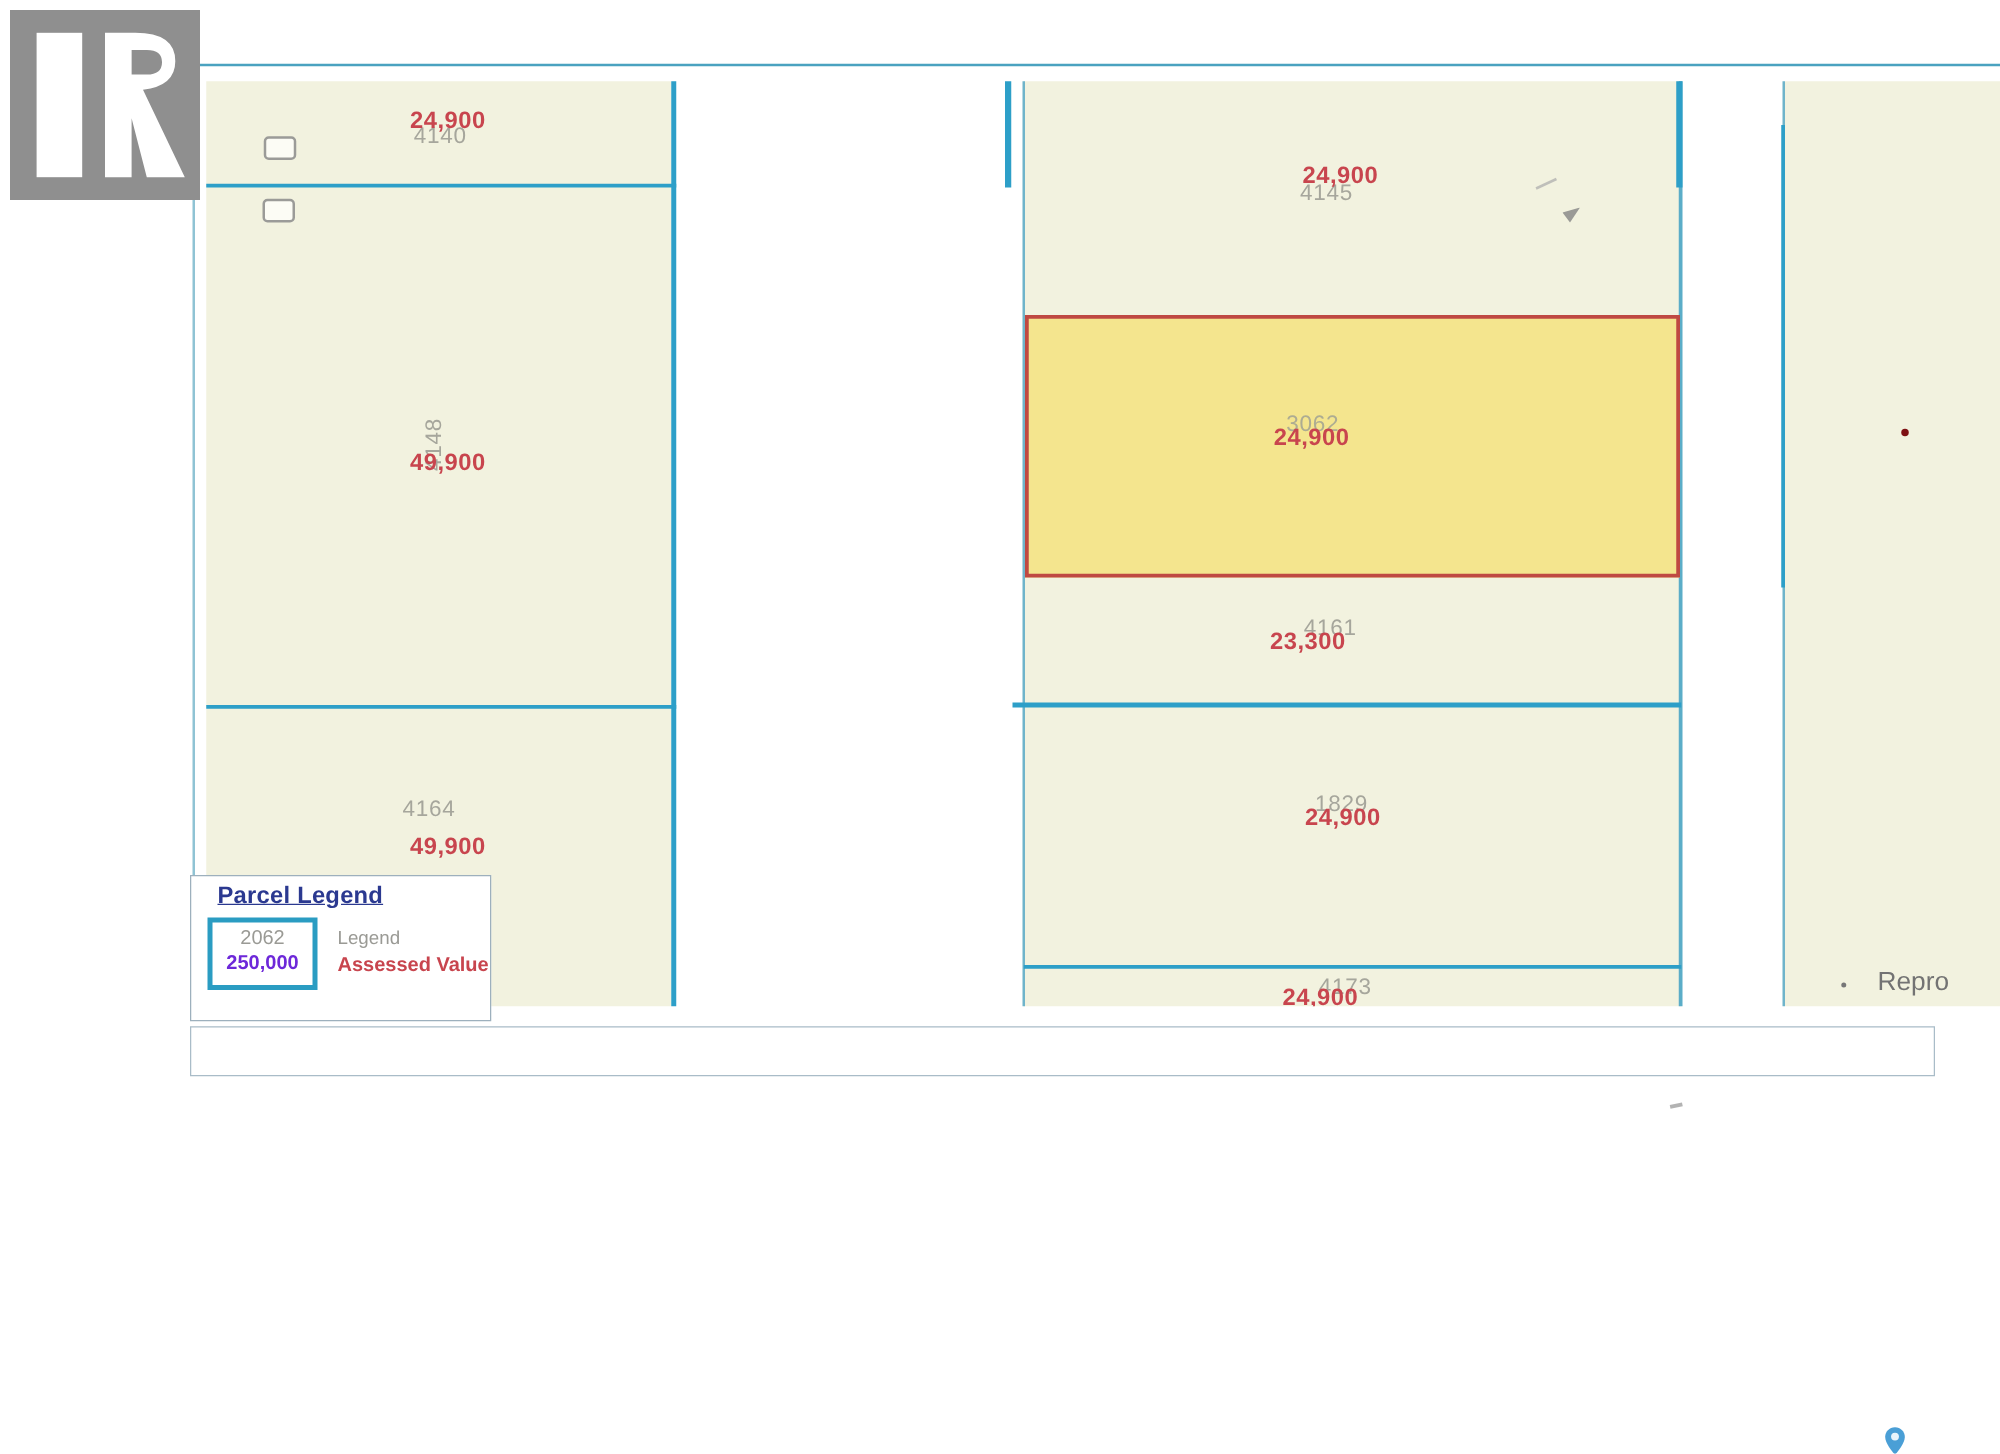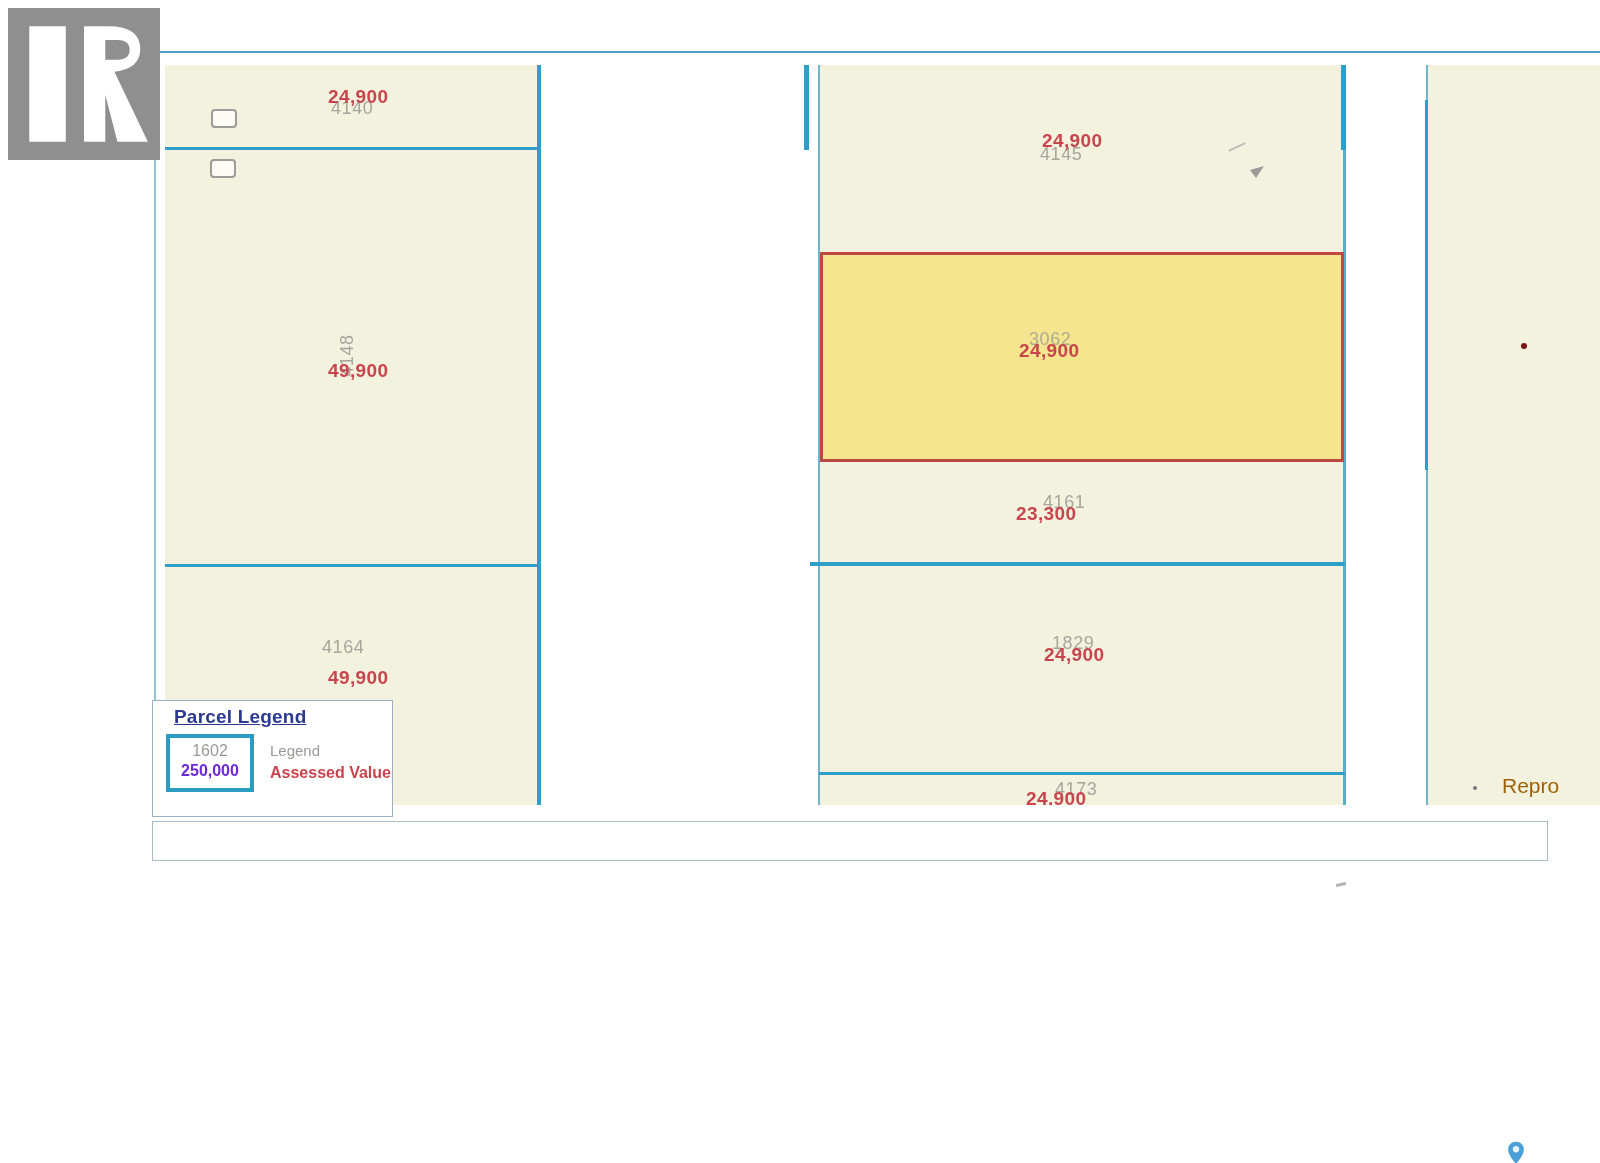--- a/index.html
+++ b/index.html
@@ -22,21 +22,21 @@
           border:4px solid #2a9cc2;box-sizing:border-box;text-align:center;}
   .sample-addr{display:block;margin-top:4px;font-size:16px;color:#9a9a95;}
   .sample-val{display:block;margin-top:2px;font-size:16px;font-weight:bold;color:#6d28d9;}
   .addr-label{position:absolute;left:117px;top:41px;font-size:15px;color:#9a9a95;}
   .val-label{position:absolute;left:117px;top:63px;font-size:16px;font-weight:bold;color:#c8454e;}
   #strip{position:absolute;left:152px;top:821px;width:1396px;height:40px;background:#fff;
          border:1px solid #a9bcc8;box-sizing:border-box;}
   #logo-block{position:absolute;left:8px;top:8px;width:152px;height:152px;z-index:30;}
   #logo-text{position:absolute;left:4px;top:164px;font-size:37px;color:#8d8d8d;letter-spacing:1px;z-index:30;}
   #logo-text sup{font-size:15px;}
-  #repro-note{position:absolute;font-size:21px;color:#a16207;white-space:nowrap;}
+  #repro-note{position:absolute;font-size:21px;color:#737373;white-space:nowrap;}
   .dot{position:absolute;border-radius:50%;}
   .vertical-pa{transform:rotate(-90deg);transform-origin:50% 50%;width:64px;text-align:center;}
 </style>
 </head>
 <body>
 
 <div id="screen">
 
   <div class="line" style="left:155px;top:51px;width:1445px;height:2px;background:#4aa2c0;"></div>
   <div class="line" style="left:154px;top:51px;width:2px;height:754px;background:#8fc3d4;"></div>
@@ -109,21 +109,21 @@
   <div class="cb" style="left:210px;top:159px;"></div>
 
   <div class="line" style="left:1228px;top:146px;width:18px;height:2px;background:#aaa;transform:rotate(-25deg);opacity:.7;"></div>
   <svg class="abs" style="left:1250px;top:166px;" width="17" height="14" viewBox="0 0 17 14">
     <polygon points="0,4 14,0 6,12" fill="#9a9a96"></polygon>
   </svg>
 
   <div id="legend">
     <div class="legend-title">Parcel Legend</div>
     <div class="sample-box">
-      <span class="sample-addr">1602</span>
+      <span class="sample-addr">2062</span>
       <span class="sample-val">250,000</span>
     </div>
     <div class="addr-label">Legend</div>
     <div class="val-label">Assessed Value</div>
   </div>
 
   <div id="strip"></div>
 
   <div id="logo-block">
     <svg width="152" height="152" viewBox="0 0 100 100">

